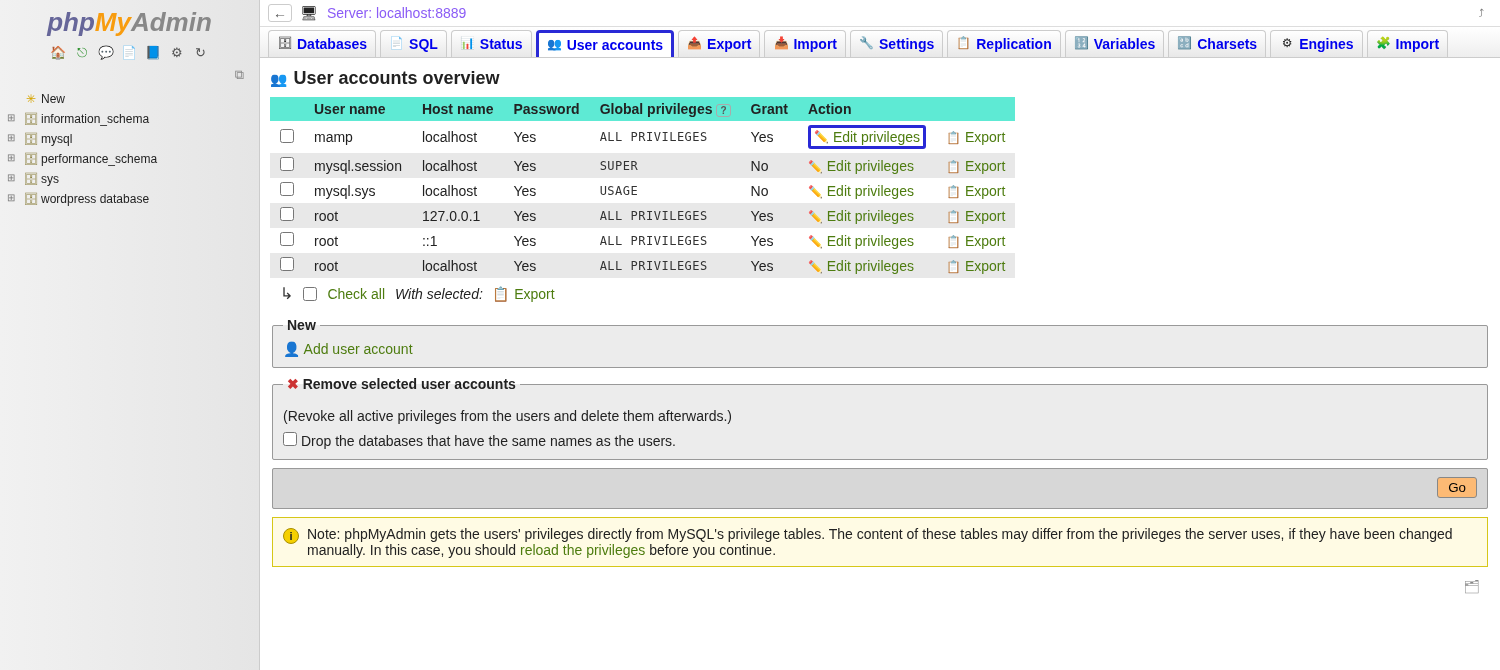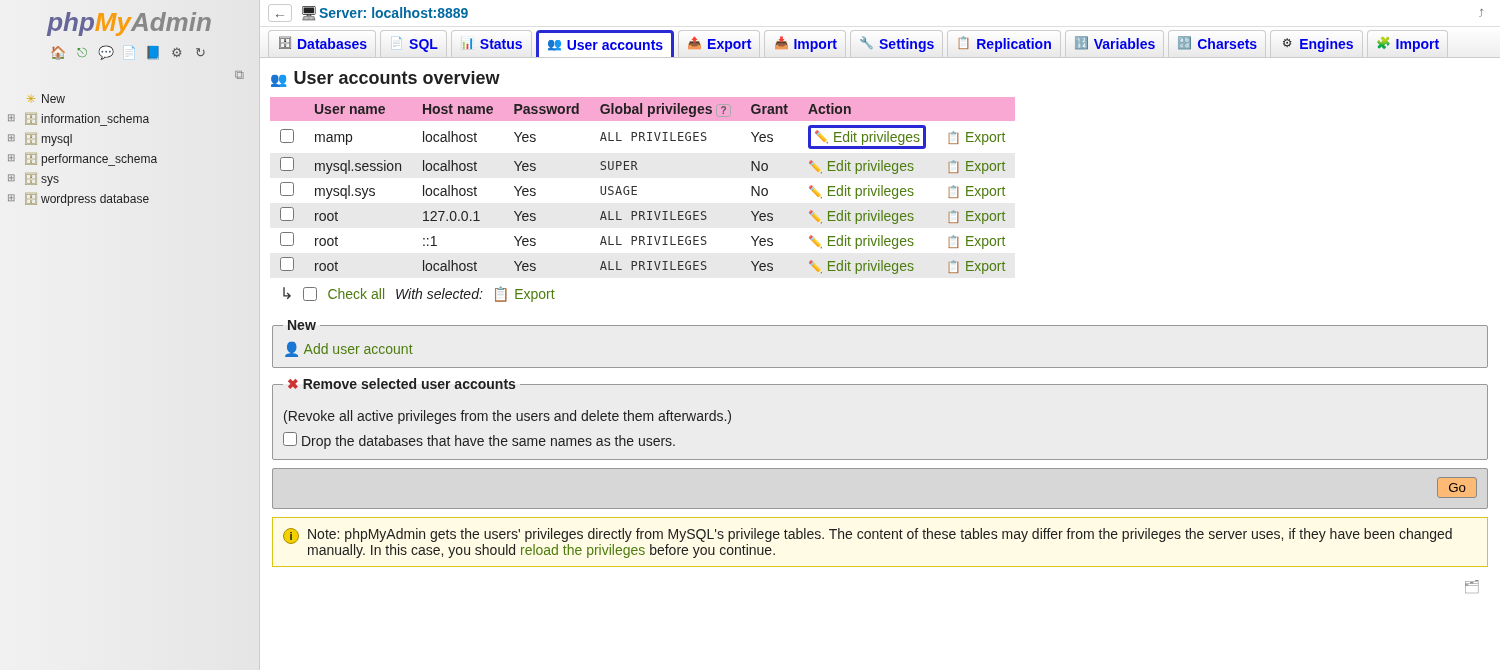--- a/index.html
+++ b/index.html
@@ -21,37 +21,37 @@
 .tree li { padding: 3px 0; white-space: nowrap; position:relative; }
 .tree li::before { content:"⊞"; color:#777; position:absolute; left:-16px; top:3px; font-size:10px; }
 .tree li.new::before { content:""; }
 .tree .ic { display:inline-block; width:16px; text-align:center; color:#8a7f3d; margin-right:2px; }
 .tree .new .ic { color:#d6a400; }
 
 
 .main { flex:1; display:flex; flex-direction:column; overflow:auto; }
 .topbar { display:flex; align-items:center; padding: 4px 8px; border-bottom:1px solid #ddd; font-size:14px; }
 .topbar .back { border:1px solid #ccc; border-radius:3px; padding:0 4px; margin-right:8px; cursor:pointer; color:#555;}
-.topbar .srv { font-weight:bold; color:#0369a1; }
+.topbar .srv { font-weight:normal; color:#8b5cf6;margin-left:8px; }
 .topbar .srvicon { display:inline-block; width:16px; margin-right:3px; }
 .collapse-icon { margin-left:auto; color:#777; cursor:pointer; padding-right:8px; font-size:11px;}
 
 .tabs { display:flex; padding: 0 6px; border-bottom:1px solid #ccc; background:linear-gradient(#fff,#eee); flex-wrap:nowrap;}
 .tab { display:flex; align-items:center; padding:4px 8px; margin:3px 2px 0; border:1px solid #ccc; border-bottom:none; border-radius:4px 4px 0 0; background:linear-gradient(#fff,#e8e8e8); cursor:pointer; font-size:14px; white-space:nowrap;}
 .tab .ti { display:inline-block; width:16px; height:16px; margin-right:4px; font-size:12px; text-align:center; }
 .tab.active { border:3px solid #2929d6; border-bottom:none; font-weight:bold; background:#fff;}
 .tab span.lbl { color:#0000ee; font-weight:bold; }
 
 .page { padding: 6px 10px; }
 .page-title { font-size:18px; font-weight:bold; padding:4px 0 8px; display:flex; align-items:center; gap:6px;}
 .page-title .ic { font-size:14px; }
 
 table.grid { border-collapse:collapse; font-size:14px; }
 table.grid th, table.grid td { padding:4px 10px; text-align:left; border:0; }
-table.grid thead th { background:#f9a8d4; font-weight:bold; }
+table.grid thead th { background:#5eead4; font-weight:bold; }
 table.grid tbody tr:nth-child(odd){ background:#fff; }
 table.grid tbody tr:nth-child(even){ background:#e8e8e8; }
 table.grid td.mono { font-family: monospace; font-size:12px; letter-spacing:0.5px; text-transform:uppercase; color:#333; }
 table.grid .chk { width:30px; text-align:center; }
 table.grid .action a { display:inline-flex; align-items:center; gap:4px; }
 .action .ic { font-size:12px; }
 .highlight { border:3px solid #2929d6; border-radius:3px; padding:1px 3px; display:inline-flex; align-items:center; gap:4px;}
 
 .bulk { padding:6px 10px; display:flex; align-items:center; gap:10px; font-size:14px; }
 .bulk .arrow { font-size:16px; color:#333; }

